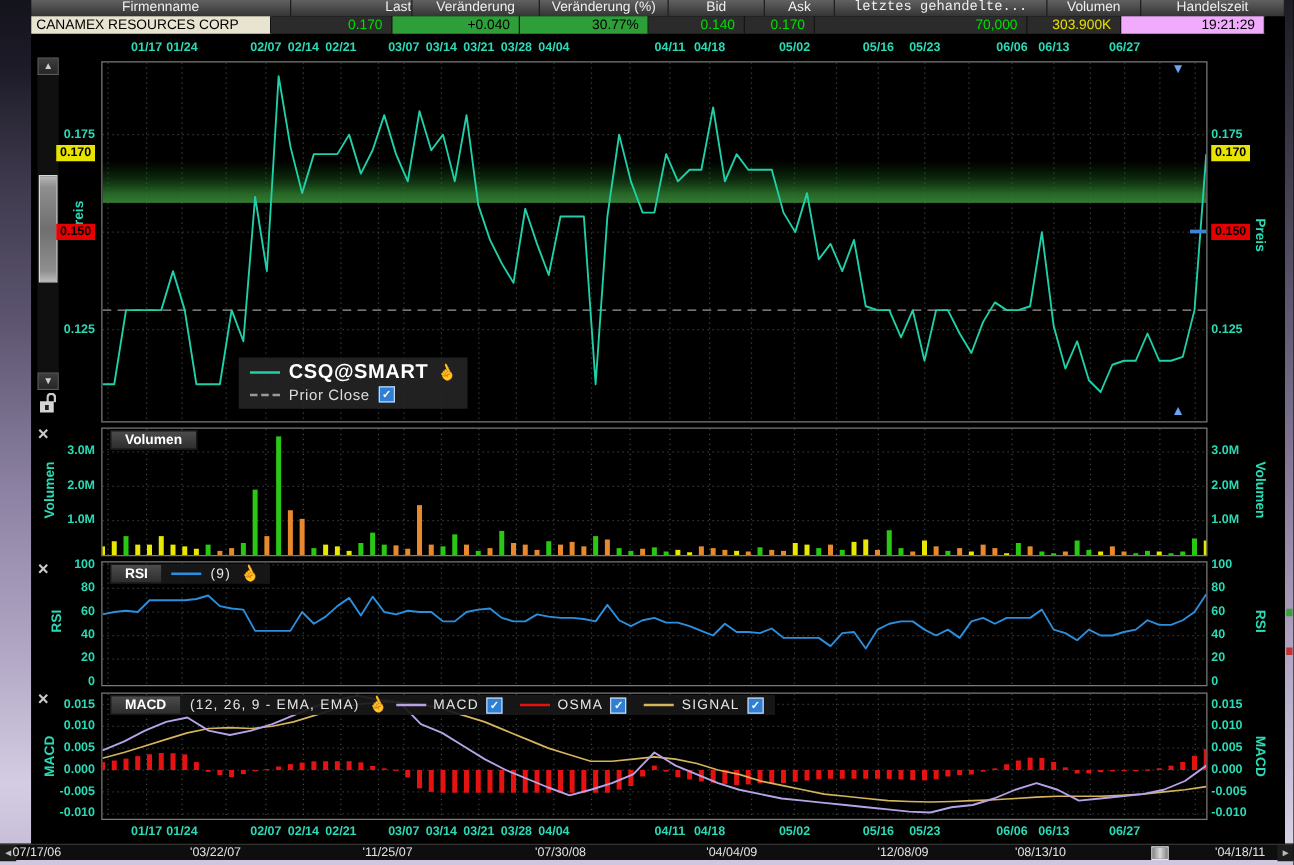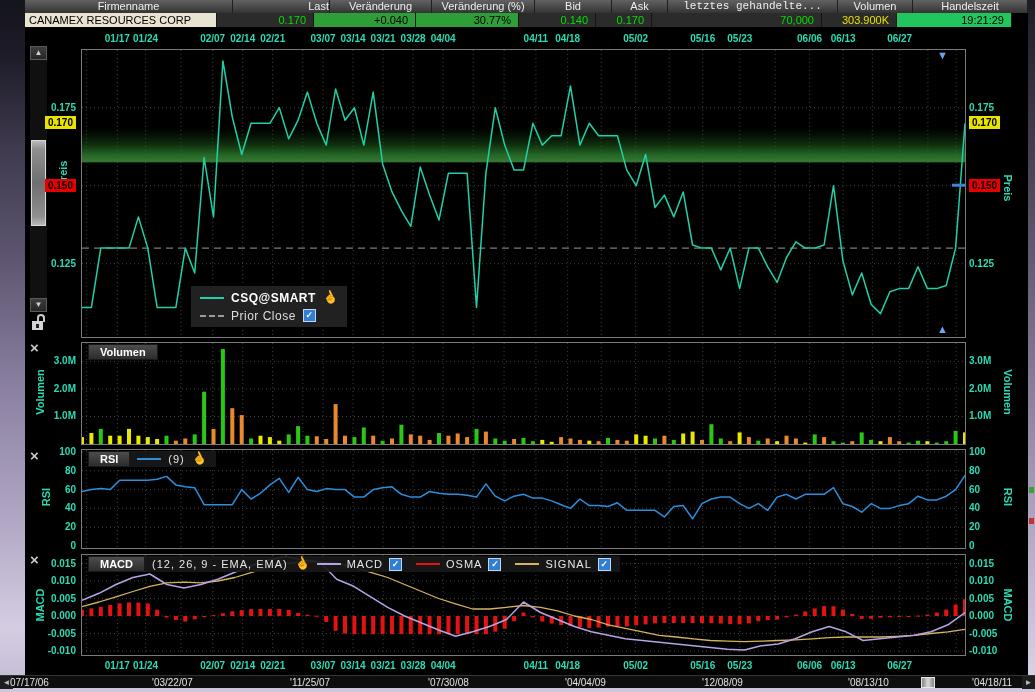--- a/index.html
+++ b/index.html
@@ -18,21 +18,21 @@
     background:linear-gradient(#616161,#343434);}
   .qh{box-sizing:border-box;height:13px;line-height:12px;font-size:11px;color:#efefef;
       text-align:center;border-right:1px solid #1f1f1f;overflow:hidden;white-space:nowrap;}
   #qdata{left:25px;top:13px;width:1003px;height:14px;display:flex;z-index:3;}
   .qd{box-sizing:border-box;height:14px;line-height:14px;font-size:11px;color:#00e000;
       background:#2b2b2b;text-align:right;padding-right:7px;border-right:1px solid #141414;
       overflow:hidden;white-space:nowrap;}
   .c-name{background:#e8e4d0;color:#000;text-align:left;padding-left:4px;}
   .c-gbg{background:#2e9e38;color:#000;}
   .c-yel{color:#e8e000;}
-  .c-time{background:#22c55e;color:#000;padding-left:24px;}
+  .c-time{background:#f0abfc;color:#000;padding-left:24px;}
   
   .dax{left:0;top:0;width:1035px;height:18px;z-index:3;}
   #axis-top{top:30px;} #axis-bottom{top:657px;}
   .dax-label{position:absolute;transform:translateX(-50%);top:0;line-height:18px;
     font-size:10px;font-weight:bold;color:#2adbb5;white-space:nowrap;}
   
   .panel-svg{position:absolute;background:#000;border:1px solid #7a7a7a;z-index:1;}
   line.gv{stroke:#39443c;stroke-width:1;stroke-dasharray:1 3;}
   
   .tk{position:absolute;font-size:10px;font-weight:bold;color:#2adbb5;height:13px;
@@ -54,21 +54,21 @@
   .sw{display:inline-block;width:24px;height:0;border-top:2px solid #fff;}
   .swd{display:inline-block;width:24px;height:0;border-top:2px dashed #9a9a9a;}
   .cb{display:inline-block;width:11px;height:11px;background:#2f7fd4;border:1px solid #c6d6ea;
       color:#fff;font-size:9px;line-height:11px;text-align:center;font-weight:bold;}
   .hand{color:#b8d4f0;font-size:12px;transform:rotate(-25deg);display:inline-block;}
   .lgroup{display:inline-flex;align-items:center;gap:6px;}
   
   #main-legend{left:191px;top:286px;z-index:5;background:rgba(38,38,38,0.88);
     padding:4px 9px;display:flex;flex-direction:column;gap:3px;}
   .mlrow{display:flex;align-items:center;gap:7px;height:15px;}
-  .mllabel{color:#fff;font-size:12px;font-weight:bold;letter-spacing:0.5px;}
+  .mllabel{color:#fff;font-size:16px;font-weight:bold;letter-spacing:0.5px;}
   .mllabel2{color:#ddd;font-size:12px;letter-spacing:0.5px;}
   
   #vscroll{left:30px;top:46px;width:17px;height:266px;z-index:3;background:#101010;}
   .sbtn{position:absolute;left:0;width:17px;height:14px;background:linear-gradient(#3d3d3d,#262626);
         border:1px solid #5a5a5a;box-sizing:border-box;color:#cfcfcf;font-size:8px;
         text-align:center;line-height:12px;}
   #sb-up{top:0;} #sb-down{top:252px;}
   #sb-thumb{position:absolute;left:1px;top:94px;width:15px;height:86px;
     background:linear-gradient(180deg,#b9b9b9,#8f8f8f 10%,#6f6f6f 50%,#8f8f8f 90%,#b9b9b9);
     border:1px solid #d8d8d8;box-sizing:border-box;}
@@ -242,21 +242,21 @@
   <div id="rangebar" class="abs">
     <div class="rarr" style="left:0;">◄</div>
     <div id="rb-thumb"></div>
     <div class="rarr" style="left:1022px;">►</div>
   <span class="rbd" style="left: 10px;">07/17/06</span>
       <span class="rbd" style="left: 152px;">'03/22/07</span>
       <span class="rbd" style="left: 290px;">'11/25/07</span>
       <span class="rbd" style="left: 428px;">'07/30/08</span>
       <span class="rbd" style="left: 565px;">'04/04/09</span>
       <span class="rbd" style="left: 702px;">'12/08/09</span>
-      <span class="rbd" style="left: 848px;">'08/13/10</span>
+      <span class="rbd" style="left: 812px;">'08/13/10</span>
       <span class="rbd" style="left: 972px;">'04/18/11</span>
     </div>
 
 <span class="tk tkL" style="top: 101px;">0.175</span>
     <span class="tk tkR" style="top: 101px;">0.175</span>
     <span class="tk tkL tag-yellow" style="top: 116px;">0.170</span>
     <span class="tk tkR tag-yellow" style="top: 116px;">0.170</span>
     <span class="tk tkL tag-red" style="top: 179px;">0.150</span>
     <span class="tk tkR tag-red" style="top: 179px;">0.150</span>
     <span class="tk tkL" style="top: 257px;">0.125</span>

